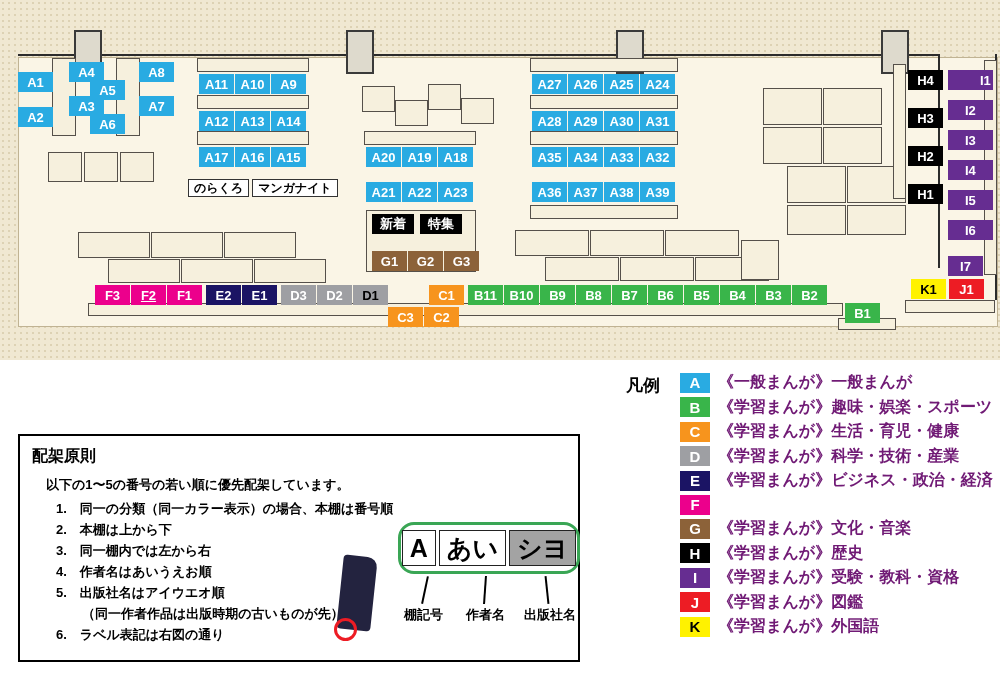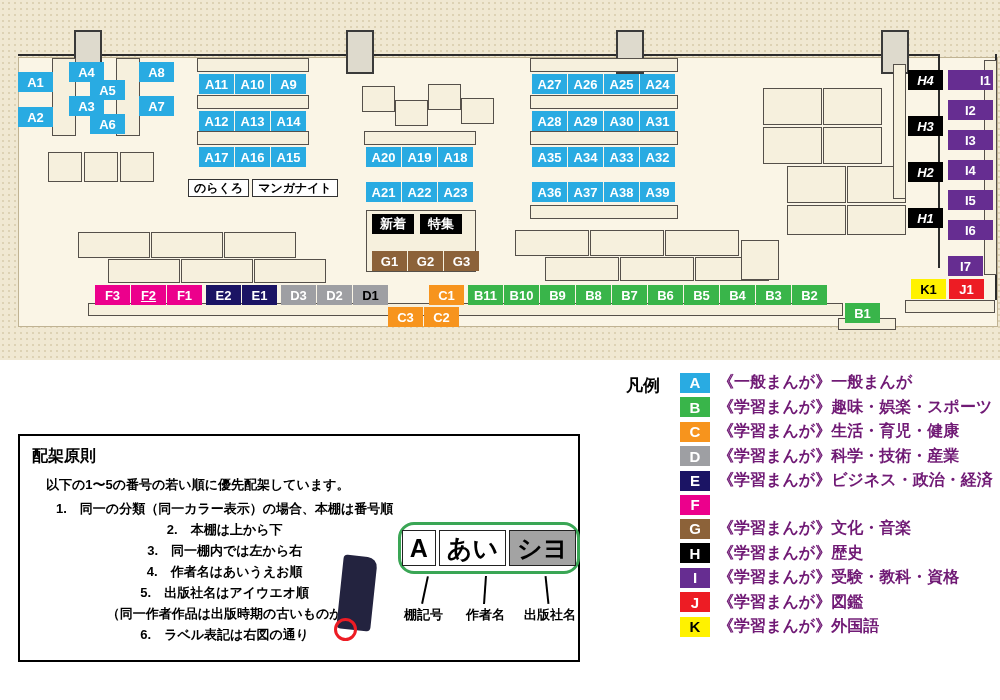--- a/index.html
+++ b/index.html
@@ -1,17 +1,17 @@
 <!DOCTYPE html>
 <html><head>
 <meta charset="utf-8">
 <style>
   html,body{margin:0;padding:0;background:#fff;}
   #app{position:relative;width:1000px;height:700px;background:#ffffff;overflow:hidden;
-       font-family:"Liberation Sans","DejaVu Sans",sans-serif;text-align:center;}
+       font-family:"Liberation Sans","DejaVu Sans",sans-serif;}
 
   
   #map{position:absolute;left:0;top:0;width:1000px;height:360px;
        background-color:#f0e8d2;
        background-image:radial-gradient(#ddd2b4 1px, transparent 1px);
        background-size:6px 6px;}
   .floor{position:absolute;left:18px;top:57px;width:978px;height:268px;
          background:#faf5e6;border:1px solid #c4b astuteness;}
   .floor{border:1px solid #c0b393;}
   .wall{position:absolute;background:#2b2b2b;}
@@ -224,21 +224,21 @@
         <span class="lbl" style="background: rgb(57, 181, 74); color: rgb(255, 255, 255);">B7</span>
         <span class="lbl" style="background: rgb(57, 181, 74); color: rgb(255, 255, 255);">B6</span>
         <span class="lbl" style="background: rgb(57, 181, 74); color: rgb(255, 255, 255);">B5</span>
         <span class="lbl" style="background: rgb(57, 181, 74); color: rgb(255, 255, 255);">B4</span>
         <span class="lbl" style="background: rgb(57, 181, 74); color: rgb(255, 255, 255);">B3</span>
         <span class="lbl" style="background: rgb(57, 181, 74); color: rgb(255, 255, 255);">B2</span>
       </div>
     <div class="lgroup" style="left:845px;top:303px;">
         <span class="lbl" style="background: rgb(57, 181, 74); color: rgb(255, 255, 255);">B1</span>
       </div>
-    <div class="lgroup colg" style="left:908px;top:70px;gap:26px;font-style:italic;">
+    <div class="lgroup colg" style="left:908px;top:70px;gap:18px;">
         <span class="lbl" style="background: rgb(0, 0, 0); color: rgb(255, 255, 255);">H4</span>
         <span class="lbl" style="background: rgb(0, 0, 0); color: rgb(255, 255, 255);">H3</span>
         <span class="lbl" style="background: rgb(0, 0, 0); color: rgb(255, 255, 255);">H2</span>
         <span class="lbl" style="background: rgb(0, 0, 0); color: rgb(255, 255, 255);">H1</span>
       </div>
     <div class="lgroup colg" style="left:948px;top:70px;gap:10px;">
         <span class="lbl" style="background: rgb(102, 45, 145); color: rgb(255, 255, 255); padding-left: 32px;">I1</span>
         <span class="lbl" style="background: rgb(102, 45, 145); color: rgb(255, 255, 255);">I2</span>
         <span class="lbl" style="background: rgb(102, 45, 145); color: rgb(255, 255, 255);">I3</span>
         <span class="lbl" style="background: rgb(102, 45, 145); color: rgb(255, 255, 255);">I4</span>

